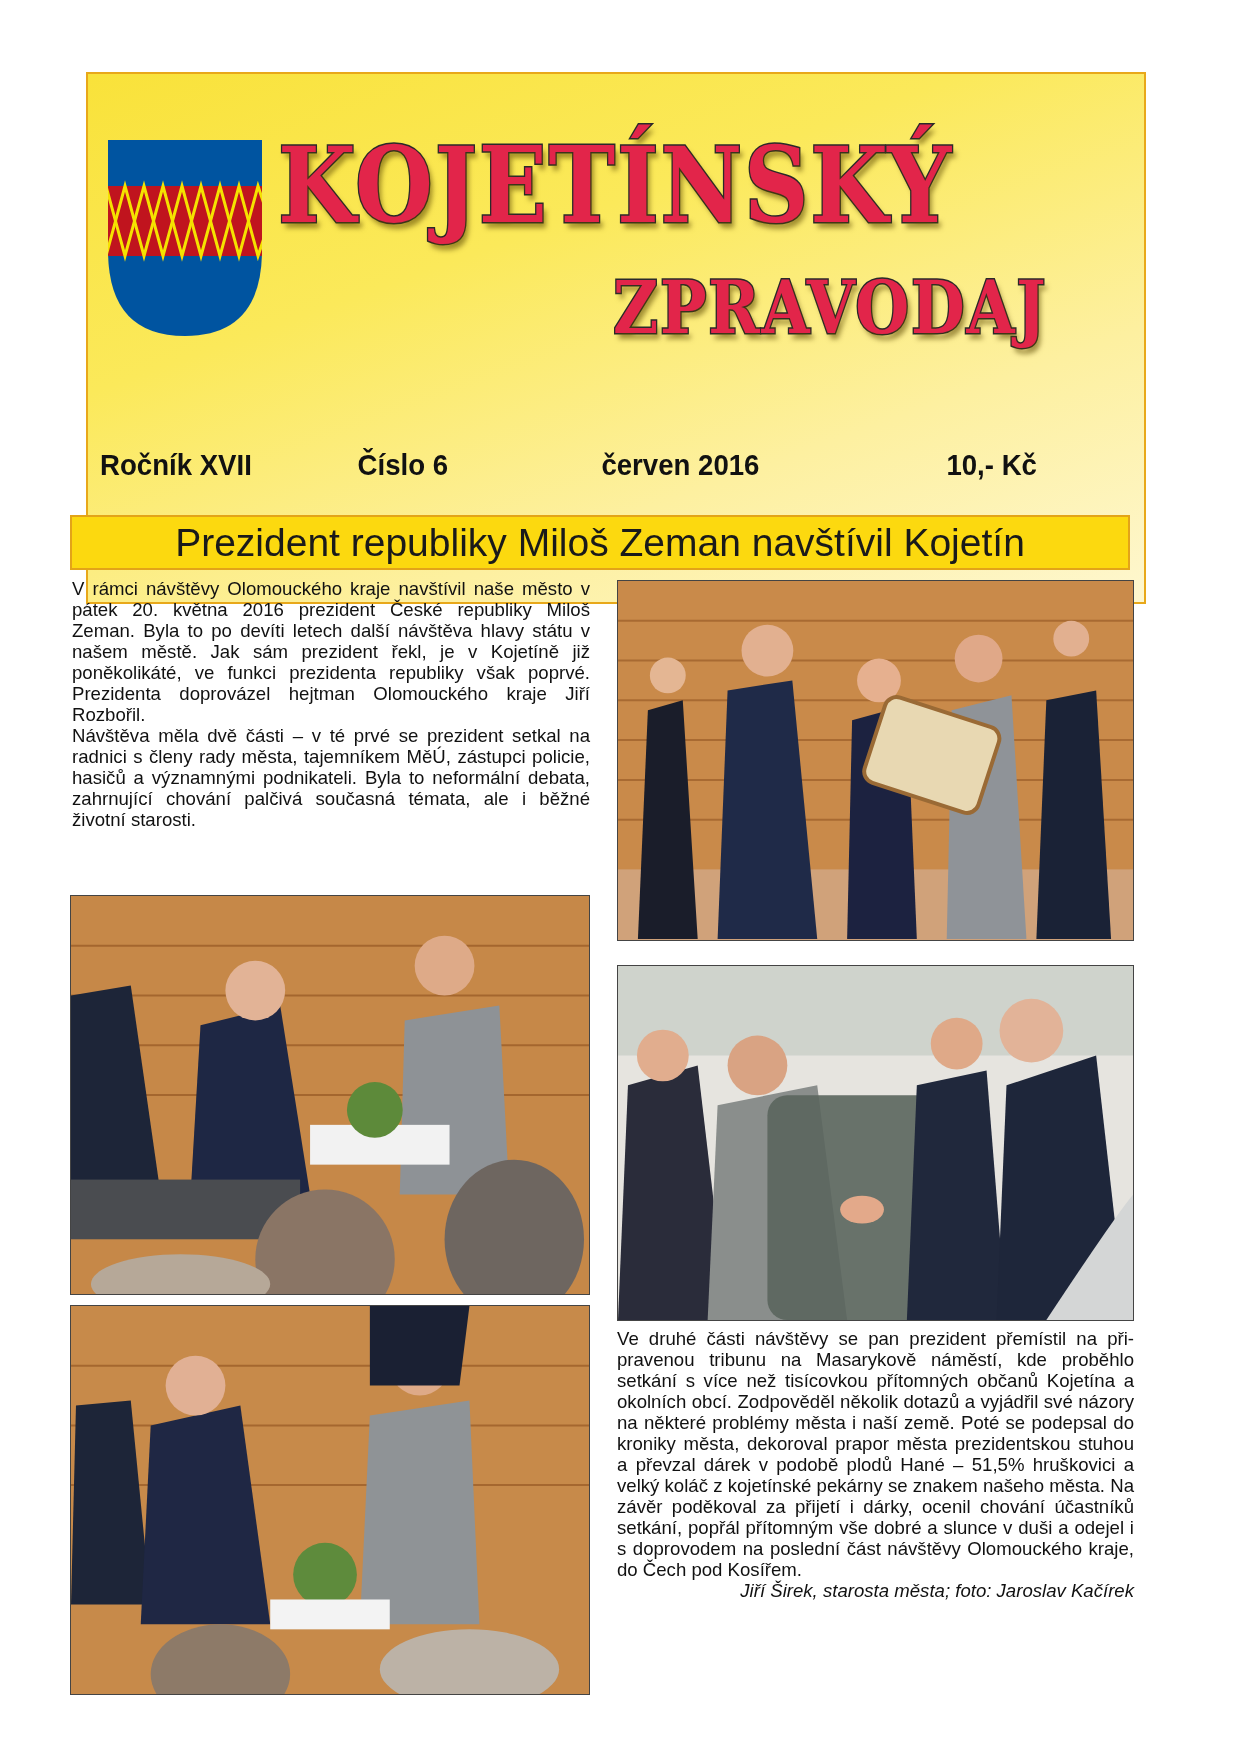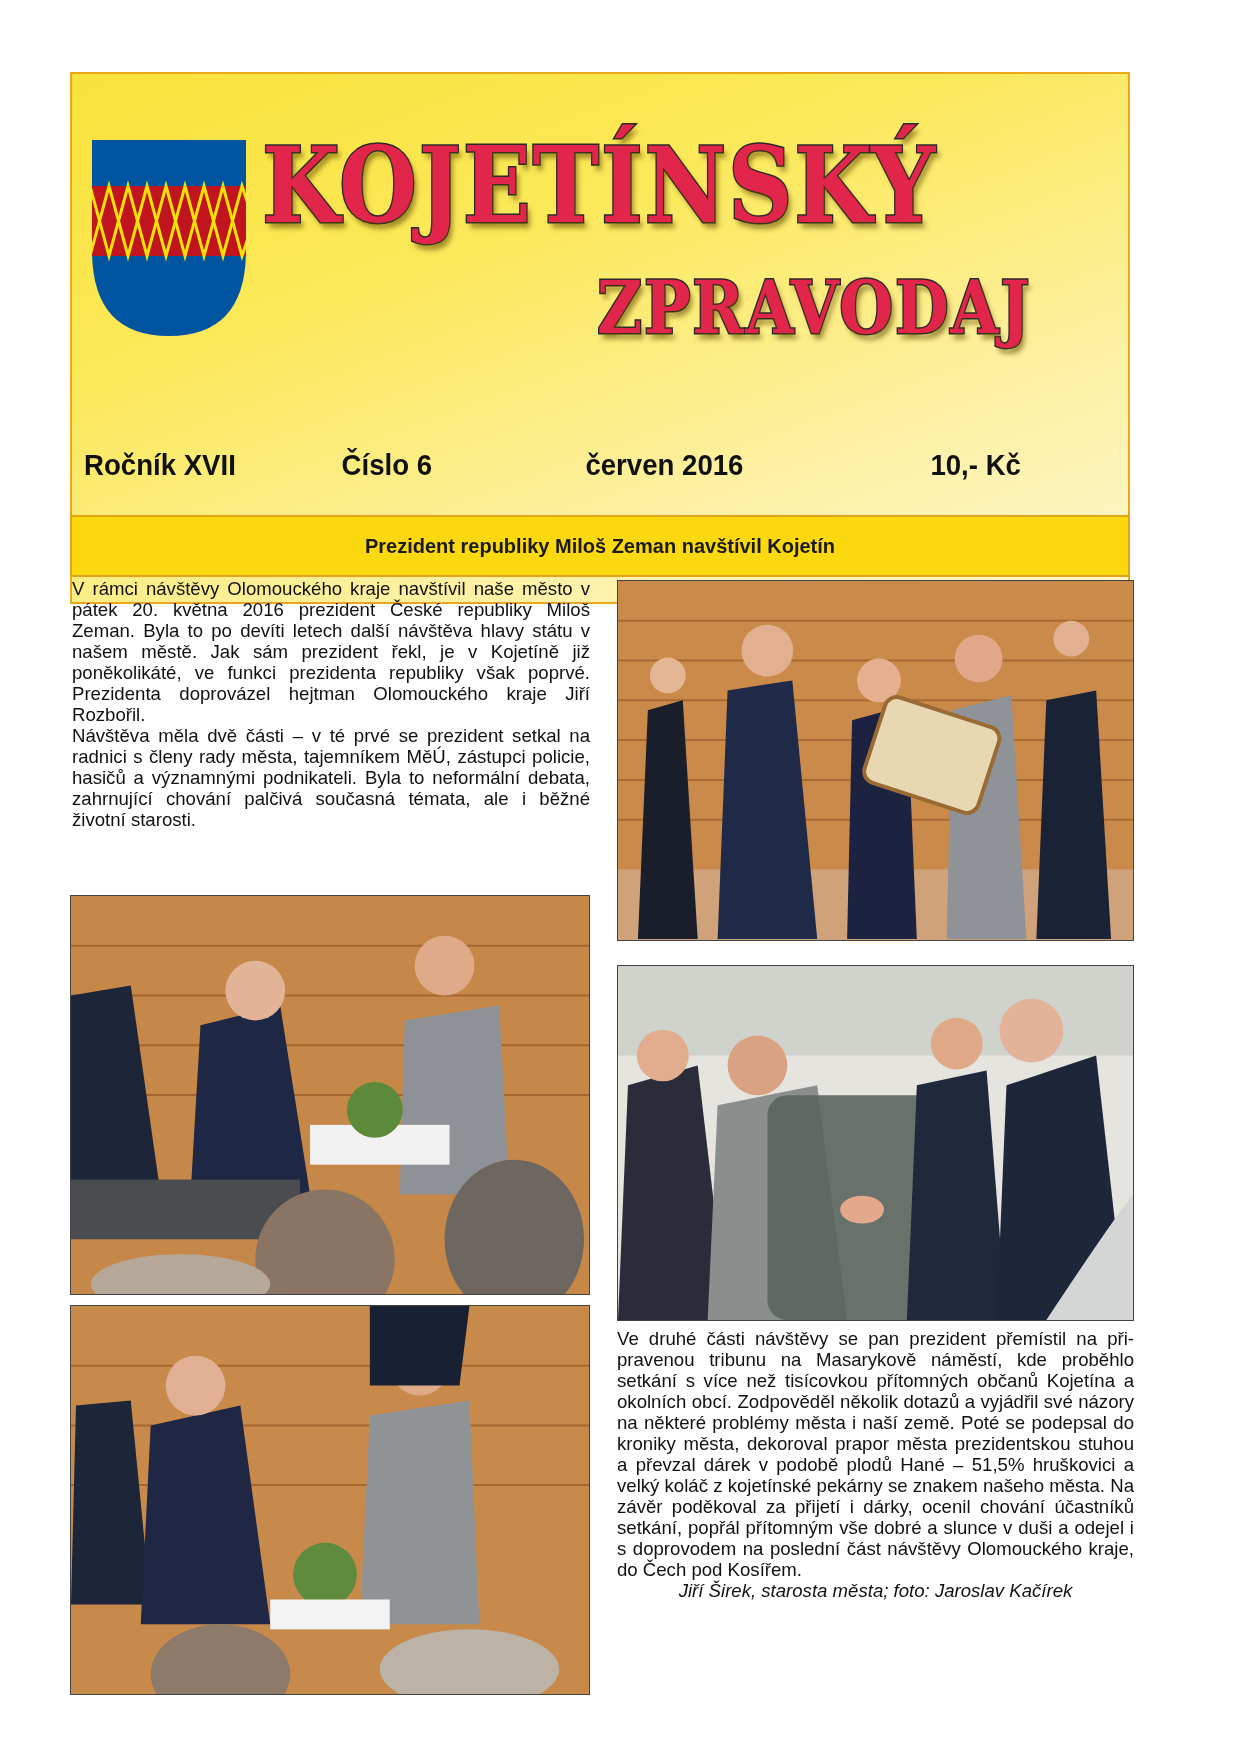--- a/index.html
+++ b/index.html
@@ -1,44 +1,44 @@
 <!DOCTYPE html>
 <html><head>
 <meta charset="utf-8">
 <style>
   html, body { margin:0; padding:0; background:#ffffff; }
   body { width:1241px; height:1754px; position:relative; overflow:hidden;
          font-family:"Liberation Sans", sans-serif; color:#111; }
 
-  .masthead { position:absolute; left:70px; top:72px; width:1060px; height:532px;
+  .masthead { position:absolute; left:86px; top:72px; width:1060px; height:532px;
     border:2px solid #e8a81a; box-sizing:border-box;
     background: linear-gradient(160deg, #f9e23a 0%, #fbe95a 35%, #fdf0a0 70%, #fef7cf 100%); }
   .crest { position:absolute; left:18px; top:66px; width:158px; height:196px; }
   .title1, .title2 { position:absolute; font-family:"DejaVu Serif", serif; font-weight:bold;
     color:#e2254a; letter-spacing:2px; line-height:1;
     -webkit-text-stroke:3px #2a2a2a; paint-order:stroke fill;
     text-shadow: 4px 6px 6px rgba(90,70,0,0.55); }
   .title1 { left:190px; top:60px; font-size:104px; transform:scaleX(0.86); transform-origin:left top; }
   .title2 { left:525px; top:198px; font-size:72px; transform:scaleX(0.86); transform-origin:left top; }
   .issue-row { position:absolute; left:12px; right:12px; top:374px; height:40px;
     font-size:30px; font-weight:bold; transform:scaleX(0.92); transform-origin:left top; }
   .issue-row span { position:absolute; top:0; white-space:nowrap; }
   .ir-vol { left:0; } .ir-num { left:280px; } .ir-date { left:545px; } .ir-price { left:920px; }
 
-  .headline-bar { position:absolute; left:70px; top:515px; width:1060px; height:62px;
+  .headline-bar { position:absolute; left:70px; top:515px; width:1060px; height:55px;
     background:#fcd90f; border:2px solid #e3a418; box-sizing:border-box;
     display:flex; align-items:center; justify-content:center;
-    font-size:20px; font-weight:bold; color:#1a1a1a; }
+    font-size:39px; font-weight:normal; color:#1a1a1a; }
 
   .col-text { position:absolute; font-size:18.6px; line-height:21px; text-align:justify;
     hyphens:manual; color:#111; }
   .left-text { left:72px; top:578px; width:518px; }
   .right-text { left:617px; top:1328px; width:517px; }
   .col-text p { margin:0; }
-  .signature { font-style:italic; text-align:center; display:block; }
+  .signature { font-style:italic; text-align:right; display:block; }
 
   .photo { position:absolute; border:1px solid #444; overflow:hidden; box-sizing:border-box; }
   .p1 { left:617px; top:580px; width:517px; height:361px; }
   .p2 { left:70px;  top:895px; width:520px; height:400px; }
   .p3 { left:617px; top:965px; width:517px; height:356px; }
   .p4 { left:70px;  top:1305px; width:520px; height:390px; }
   .photo svg { width:100%; height:100%; display:block; }
 </style>
 </head>
 <body>

